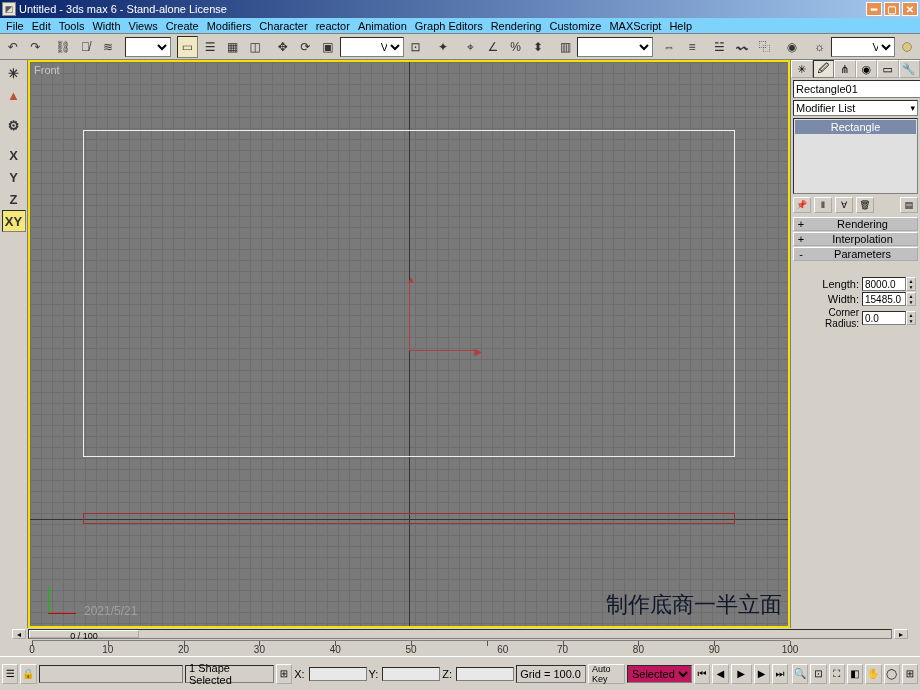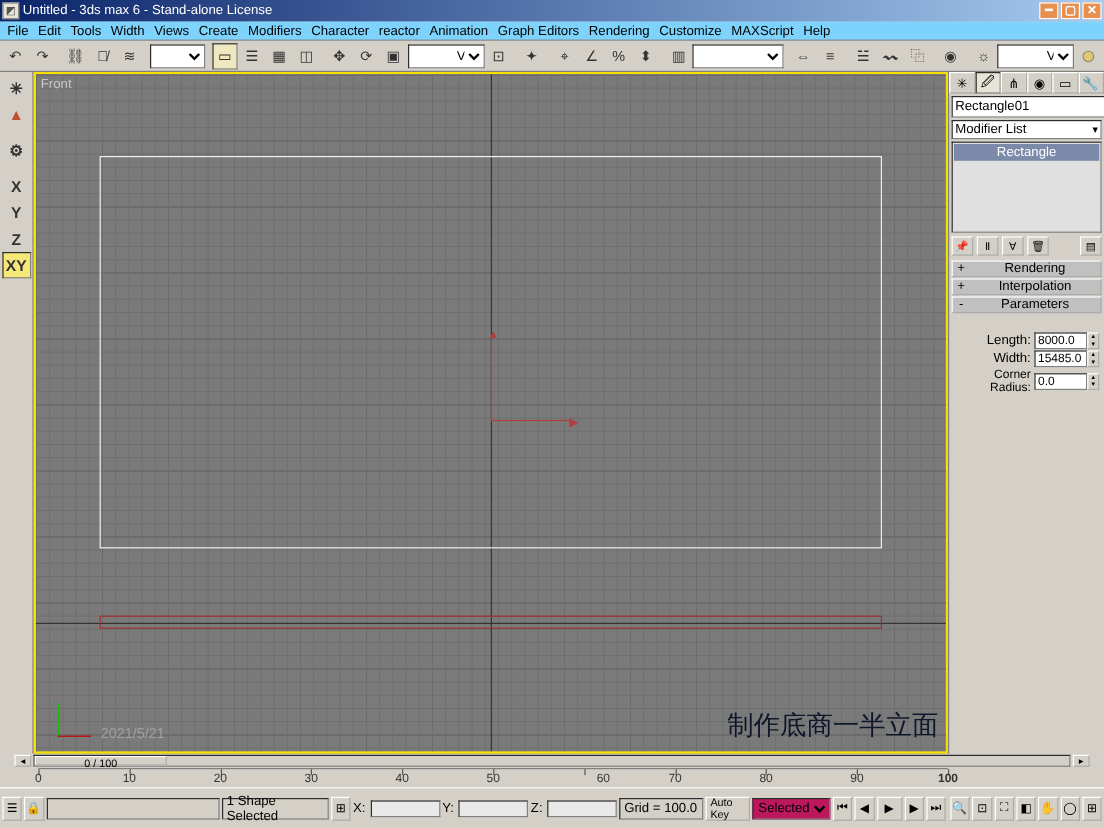--- a/index.html
+++ b/index.html
@@ -295,21 +295,21 @@
       <div class="tlabel" style="left: 50%;">50</div>
       <div class="tick" style="left: 60%;"></div>
       <div class="tlabel" style="left: 60%; margin-left: 16px;">60</div>
       <div class="tick" style="left: 70%;"></div>
       <div class="tlabel" style="left: 70%;">70</div>
       <div class="tick" style="left: 80%;"></div>
       <div class="tlabel" style="left: 80%;">80</div>
       <div class="tick" style="left: 90%;"></div>
       <div class="tlabel" style="left: 90%;">90</div>
       <div class="tick" style="left: 100%;"></div>
-      <div class="tlabel" style="left: 100%; font-weight: bold;">100</div>
+      <div class="tlabel" style="left: 100%;">100</div>
     </div>
 </div>
 
 <div class="status">
   <div class="sbtn">☰</div>
   <div class="sbtn">🔒</div>
   <div class="sseg" style="width:180px"></div>
   <div class="sseg" style="width:110px">1 Shape Selected</div>
   <div class="sbtn">⊞</div>
   <span>X:</span>

